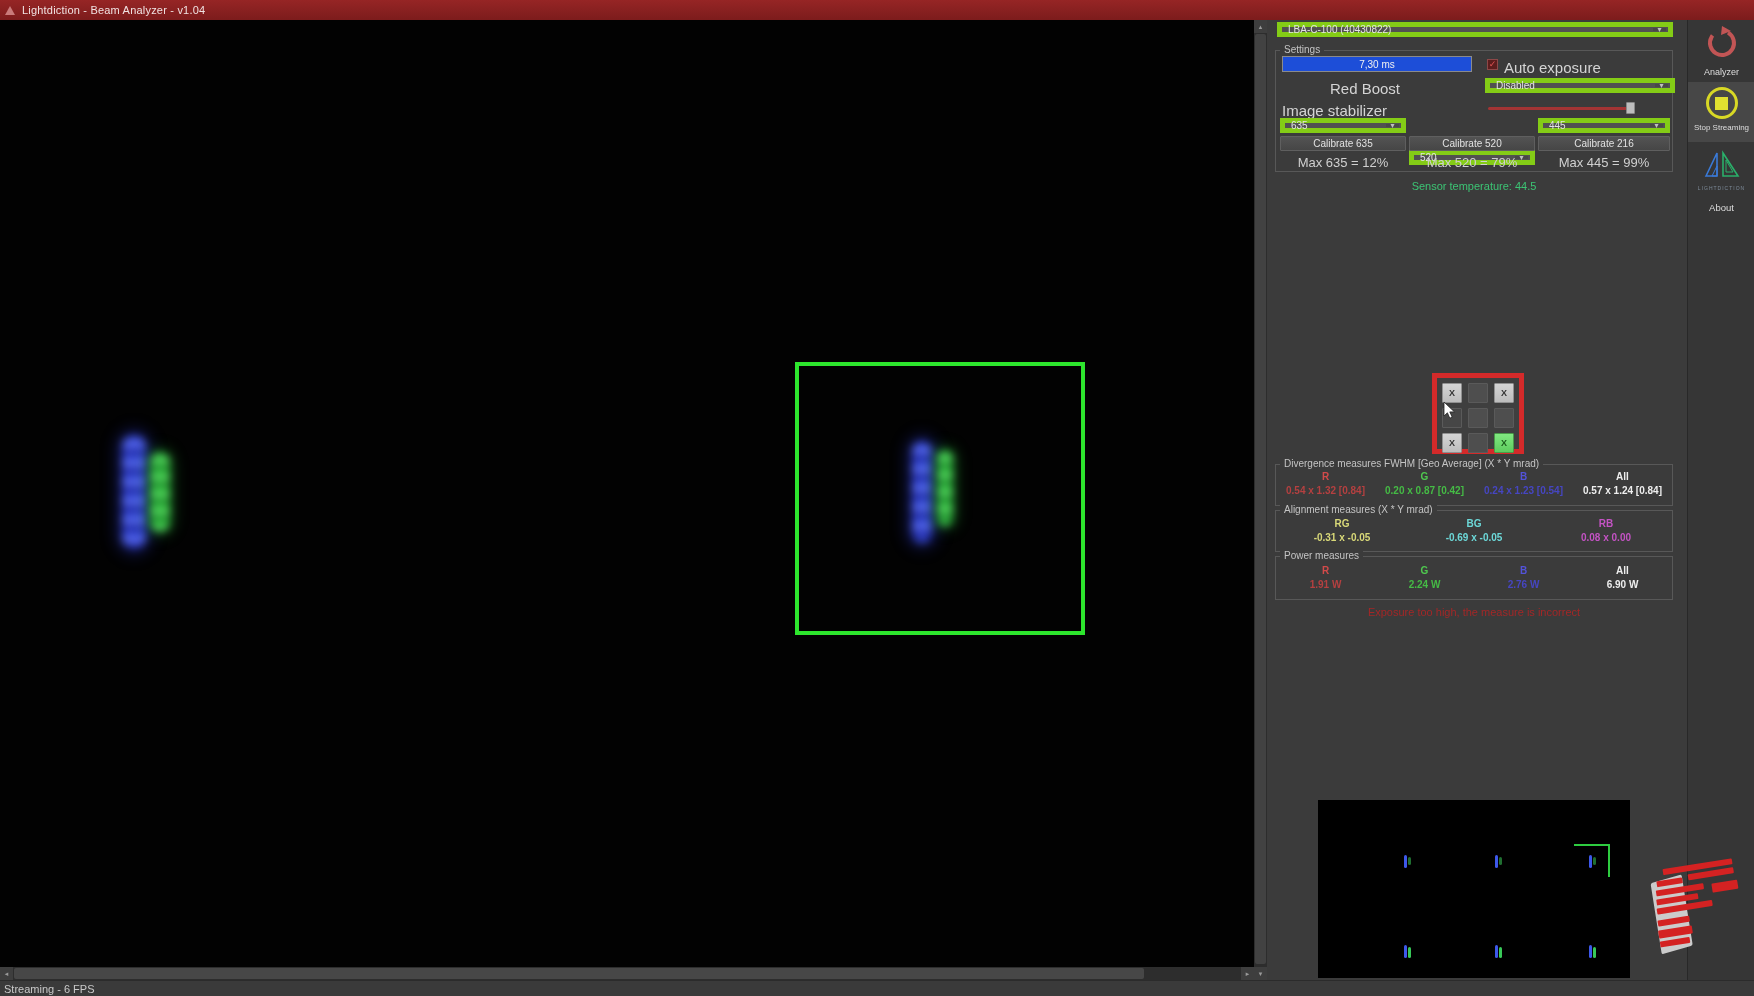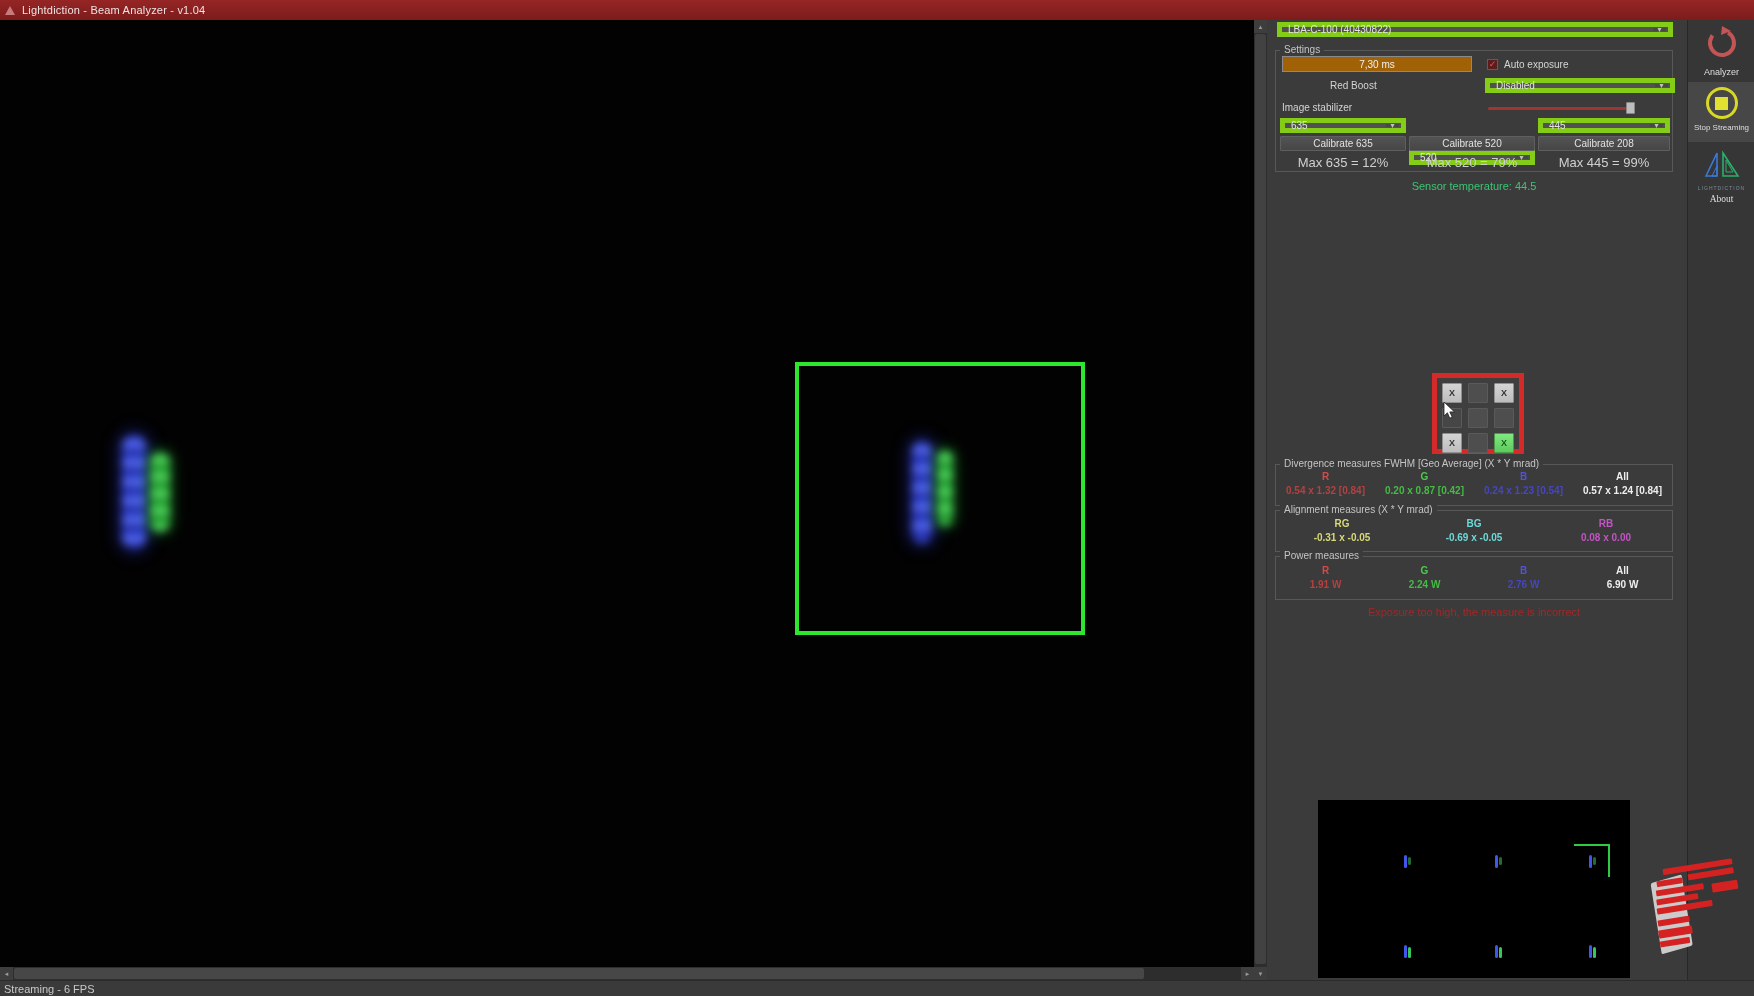--- a/index.html
+++ b/index.html
@@ -42,35 +42,35 @@
   #hs-thumb { left:14px; top:1px; height:11px; width:1130px; background:#474747; border-radius:2px; }
   #sb-corner { left:1254px; top:967px; width:13px; height:13px; background:#333; }
 
   
   #statusbar { left:0; top:980px; width:1754px; height:16px; background:#3a3a3a;
     border-top:1px solid #2b2b2b; color:#c9c9c9; font-size:11px; display:flex; align-items:center;
     padding-left:4px; z-index:30; }
 
   
   #panel { left:1267px; top:20px; width:487px; height:960px; background:#3b3b3b; overflow:hidden; }
-  .lbl { color:#d4d4d4; font-size:10px; white-space:nowrap; }
+  .lbl { color:#d4d4d4; font-size:15px; white-space:nowrap; }
   .dd { background:#515151; border:5px solid #84cc16; color:#e3e3e3; font-size:10px;
     display:flex; align-items:center; padding-left:6px; position:absolute; }
   .dd .chev { position:absolute; right:2px; top:1px; bottom:1px; width:13px; background:#484848;
     color:#c0c0c0; font-size:8px; display:flex; align-items:center; justify-content:center; }
   .gbox { position:absolute; border:1px solid #585858; }
   .gbox-label { position:absolute; top:-7px; left:4px; background:#3b3b3b; padding:0 4px;
     color:#c4c4c4; font-size:10px; white-space:nowrap; }
   .btn { position:absolute; background:linear-gradient(#535353,#464646); border:1px solid #5f5f5f;
     color:#e2e2e2; font-size:10px; display:flex; align-items:center; justify-content:center; border-radius:1px; }
 
   #device-dd { left:10px; top:2px; width:396px; height:15px; }
 
   #settings-box { left:8px; top:30px; width:398px; height:122px; }
-  #exposure-field { position:absolute; left:6px; top:5px; width:190px; height:16px; background:#a16207;
+  #exposure-field { position:absolute; left:6px; top:5px; width:190px; height:16px; background:#1d4ed8;
     border:1px solid #8a8a8a; color:#f0f0f0; font-size:10px; display:flex; align-items:center; justify-content:center; }
   #auto-chk { position:absolute; left:211px; top:8px; width:11px; height:11px; background:#5c1d1d;
     border:1px solid #8d4848; color:#e05555; font-size:9px; line-height:9px; text-align:center; }
   #auto-lbl { position:absolute; left:228px; top:8px; }
   #redboost-lbl { position:absolute; left:6px; top:29px;padding-left:48px; }
   #redboost-dd { left:209px; top:27px; width:190px; height:15px; }
   #stab-lbl { position:absolute; left:6px; top:51px; }
   #stab-track { position:absolute; left:212px; top:56px; width:146px; height:3px; background:#a33434; border-radius:2px; }
   #stab-handle { position:absolute; left:350px; top:51px; width:9px; height:12px; background:#bdbdbd;
     border:1px solid #888; border-radius:1px; }
@@ -129,21 +129,21 @@
   #sec-refresh { top:4px; height:54px; }
   #sec-stop { top:62px; height:60px; background:#474747; }
   #sec-about { top:128px; height:80px; }
   #refresh-icon { margin:2px auto 0; width:34px; height:34px; }
   #stop-icon { margin:5px auto 0; width:32px; height:32px; border:3px solid #d8d825; border-radius:50%;
     display:flex; align-items:center; justify-content:center; }
   #stop-icon span { width:13px; height:13px; background:#e0e030; display:block; }
   #about-logo { margin:2px auto 0; width:40px; height:30px; }
   #logo-text { color:#7d8b99; font-size:5px; letter-spacing:1px; margin-top:1px; }
   #sec-refresh .side-lbl { margin-top:3px; } #sec-stop .side-lbl { margin-top:4px; }
-  #sec-about .side-lbl { margin-top:3px; font-size:9.5px;font-family:Liberation Serif, serif; }
+  #sec-about .side-lbl { margin-top:11px; font-size:9.5px; }
 </style>
 </head>
 <body>
 
 <div id="titlebar" class="abs">
   <span id="title-icon"></span>
   <span id="title-text">Lightdiction - Beam Analyzer - v1.04</span>
 </div>
 <div id="btn-min" class="winbtn abs">
     <span></span>
@@ -201,21 +201,21 @@
     <div id="wl1" class="dd wl-dd">
       <span>520</span>
       <span class="chev">▾</span>
     </div>
     <div id="wl2" class="dd wl-dd">
       <span>445</span>
       <span class="chev">▾</span>
     </div>
     <div id="cal0" class="btn cal-btn">Calibrate 635</div>
     <div id="cal1" class="btn cal-btn">Calibrate 520</div>
-    <div id="cal2" class="btn cal-btn">Calibrate 208</div>
+    <div id="cal2" class="btn cal-btn">Calibrate 216</div>
     <span id="max0" class="max-lbl">Max 635 = 12%</span>
     <span id="max1" class="max-lbl">Max 520 = 79%</span>
     <span id="max2" class="max-lbl">Max 445 = 99%</span>
   </div>
 
   <div id="sensor-temp" class="abs">Sensor temperature: 44.5</div>
 
   <div id="spot-red-frame" class="abs">
     <div id="spot-grid">
       <div class="cell on">X</div>

